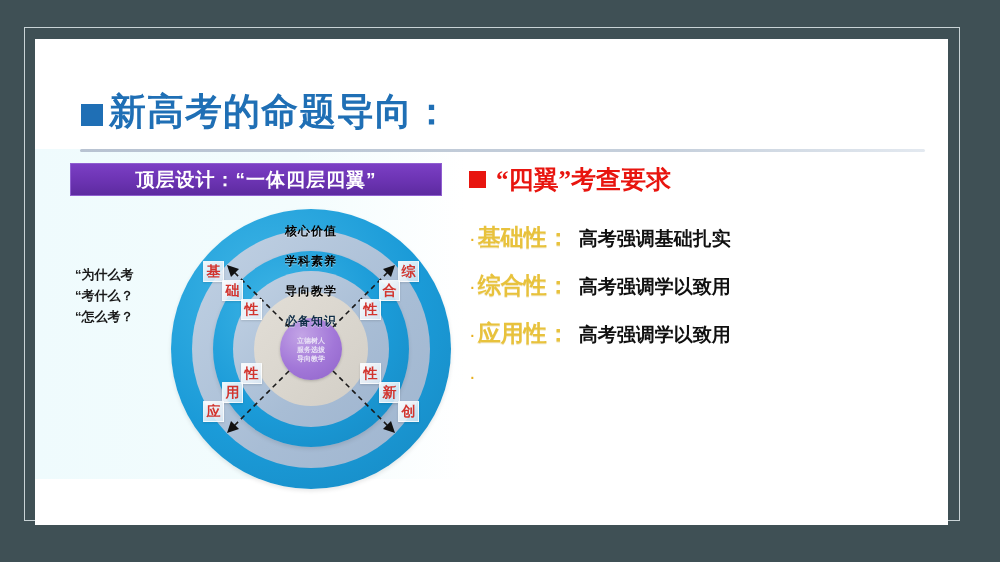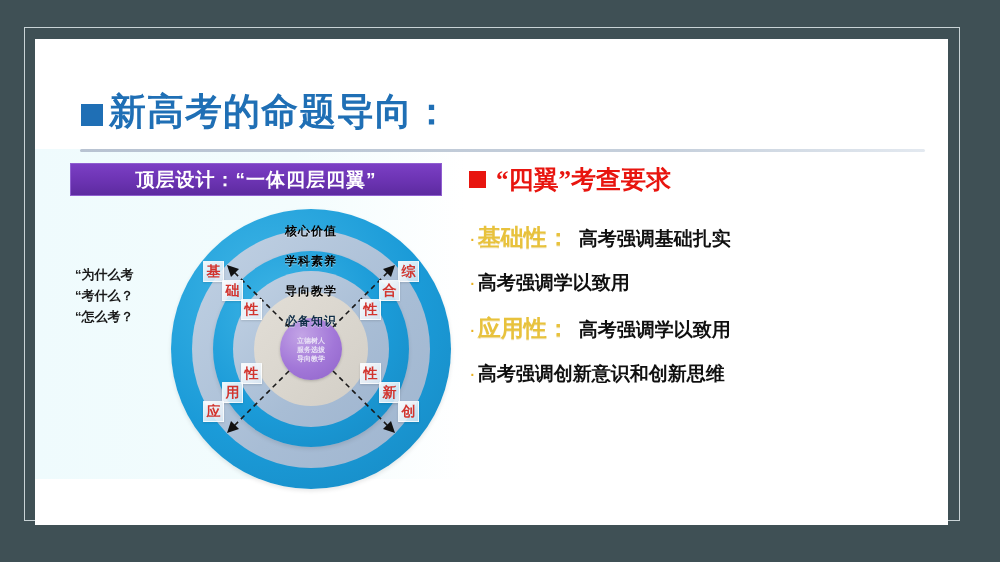--- a/index.html
+++ b/index.html
@@ -399,30 +399,30 @@
       </div>
 
       <div class="rp-item">
         <span class="rp-dot">·</span>
         <span class="rp-key">基础性：</span>
         <span class="rp-val">高考强调基础扎实</span>
       </div>
 
       <div class="rp-item">
         <span class="rp-dot">·</span>
+        <span class="rp-key">综合性：</span>
         <span class="rp-val">高考强调学以致用</span>
       </div>
 
       <div class="rp-item">
         <span class="rp-dot">·</span>
         <span class="rp-key">应用性：</span>
         <span class="rp-val">高考强调学以致用</span>
       </div>
 
       <div class="rp-item">
         <span class="rp-dot">·</span>
-        <span class="rp-val">高考强调创新意识和创新思维</span>
       </div>
 
     </div>
 
   </div>
 </div>
 
 </body></html>

